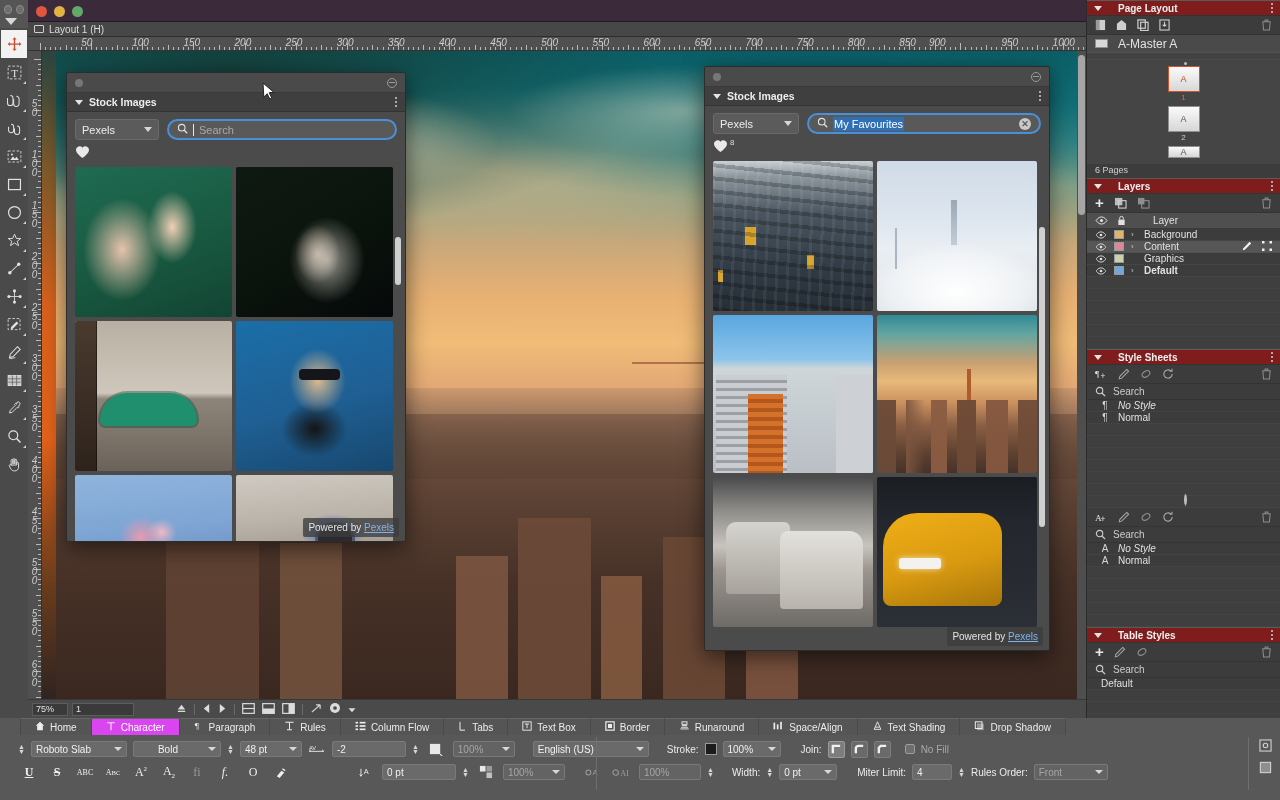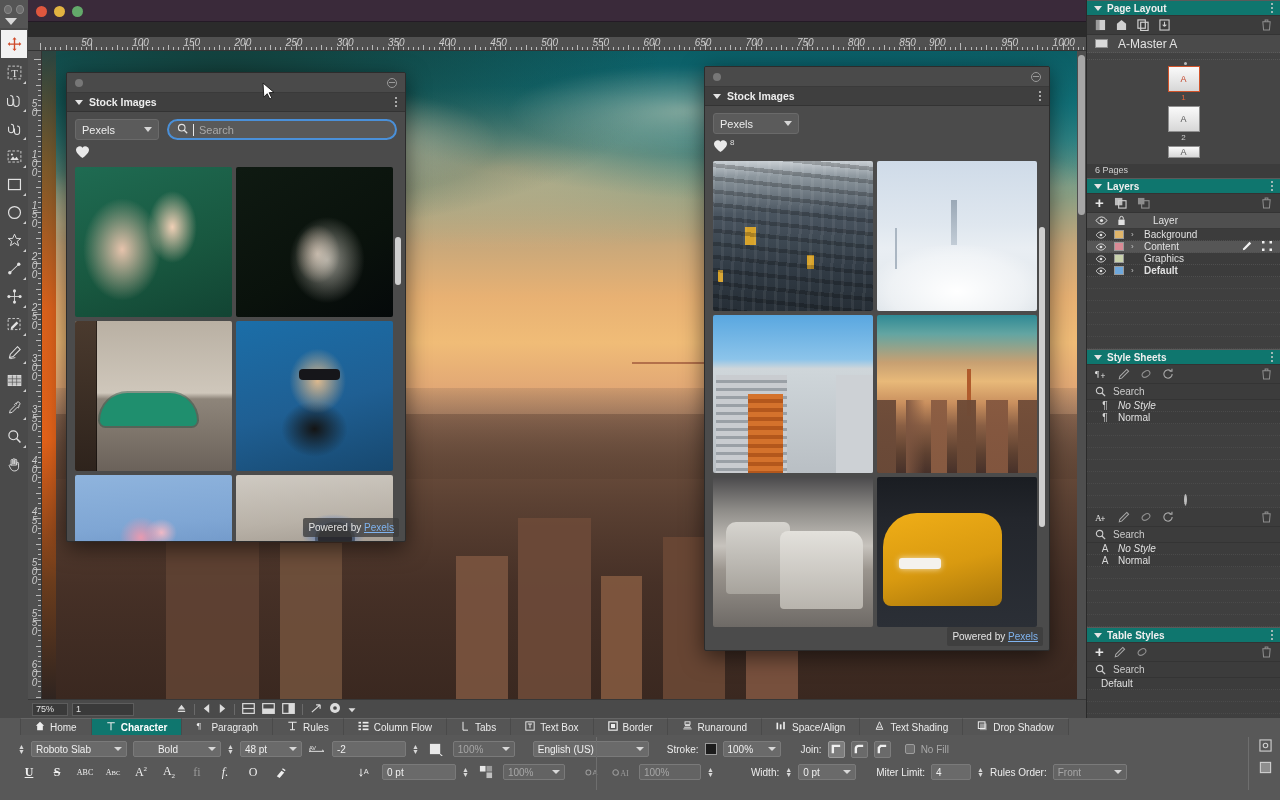--- a/index.html
+++ b/index.html
@@ -327,22 +327,22 @@
     background:#f4f2ee; border-radius:3px; z-index:3;
     box-shadow:0 0 6px rgba(255,255,255,.7);
   }
 
   
   .dock {
     position:absolute; right:0; top:0; width:194px; height:718px;
     background:#3c3c3c; border-left:1px solid #2a2a2a;
   }
   .sec-head {
-    height:16px; background:#0f766e; border-top:1px solid #5a5a5a;
-    border-bottom:1px solid #333; display:flex; align-items:center; gap:5px; padding:0 7px;
+    height:16px; background:#7f1d1d; border-top:1px solid #5a5a5a;
+    border-bottom:1px solid #333; display:flex; align-items:center; gap:16px; padding:0 7px;
   }
   .sec-head .tri { width:0;height:0;border-left:4px solid transparent;
     border-right:4px solid transparent;border-top:5px solid #e4e4e4; }
   .sec-head .t { font-size:10px; font-weight:bold; color:#efefef; }
   .iconrow {
     height:19px; display:flex; align-items:center; gap:10px; padding:0 8px;
     background:#3c3c3c; border-bottom:1px solid #343434;
   }
   .iconrow .sp { margin-left:auto; }
   .ic { color:#cfcfcf; display:flex; align-items:center; }
@@ -424,21 +424,21 @@
   }
   .tabstrip {
     height:17px; display:flex; align-items:stretch; padding-left:20px; gap:0;
     background:#585858;
   }
   .btab {
     display:flex; align-items:center; gap:5px; padding:0 14px;
     font-size:10px; color:#ececec; border-right:1px solid #4a4a4a;
     background:#555; border-top:1px solid #666;
   }
-  .btab.active { background:#0f766e; color:#fff;font-weight:bold; }
+  .btab.active { background:#d946ef; color:#fff; }
   .btab:first-child { border-left:1px solid #4a4a4a; }
 
   .ctrls { padding:5px 0 0 18px; position:relative; height:65px; }
   .crow { display:flex; align-items:center; gap:6px; margin-bottom:5px; }
   .stp { display:flex; flex-direction:column; gap:1px; color:#d8d8d8; font-size:7px; line-height:5px; }
   .fld {
     height:16px; background:#6a6a6a; border:1px solid #7a7a7a; border-radius:2px;
     display:flex; align-items:center; padding:0 4px; font-size:10px; color:#f0f0f0;
   }
   .fld.dim { color:#a6a6a6; background:#636363; }
@@ -470,20 +470,24 @@
     </div>
     <div class="caret"></div>
   </div>
 
   <div class="titlebar">
     <div class="traffic">
       <div class="tl r"></div>
       <div class="tl y"></div>
       <div class="tl g"></div>
     </div>
+  </div>
+  <div class="doctab">
+    <span class="doc-icon"></span>
+    <span class="ttl">Layout 1 (H)</span>
   </div>
 
   <div class="toolbar">
     <div class="tool active">
       <svg width="17" height="17" viewBox="0 0 20 20">
           <path d="M10 1.5l2.4 2.6h-1.6v4.6h4.6v-1.6l2.6 2.4-2.6 2.4v-1.6h-4.6v4.6h1.6l-2.4 2.6-2.4-2.6h1.6v-4.6h-4.6v1.6l-2.6-2.4 2.6-2.4v1.6h4.6v-4.6h-1.6z" fill="currentColor"></path>
         </svg>
     </div>
     <div class="tool">
       <svg width="17" height="17" viewBox="0 0 20 20">
@@ -1055,20 +1059,30 @@
           <i></i>
           <i></i>
           <i></i>
         </span>
     </div>
     <div class="psearchrow">
       <div class="selectbox" style="width:86px;">
         <span>Pexels</span>
         <span class="chev"></span>
       </div>
+      <div class="searchbox">
+        <span class="mag">
+          <svg width="11" height="11" viewBox="0 0 14 14">
+              <circle cx="6" cy="6" r="4.2" fill="none" stroke="currentColor" stroke-width="1.4"></circle>
+              <line x1="9.2" y1="9.2" x2="13" y2="13" stroke="currentColor" stroke-width="1.6"></line>
+            </svg>
+        </span>
+        <span class="txt sel">My Favourites</span>
+        <span class="clearbtn">✕</span>
+      </div>
     </div>
     <div class="favrow">
       <span class="heart">
         <svg width="15" height="14" viewBox="0 0 16 15">
             <path d="M8 14S1 9.5 1 5.2A3.9 3.9 0 018 2.9 3.9 3.9 0 0115 5.2C15 9.5 8 14 8 14z" fill="currentColor"></path>
           </svg>
       </span>
       <span class="favcount">8</span>
     </div>
     <div class="grid" id="grid1">
@@ -1703,21 +1717,21 @@
         <span class="fmt dim">
             <svg width="20" height="13" viewBox="0 0 22 14">
               <circle cx="4" cy="7" r="3" fill="none" stroke="#9a9a9a" stroke-width="1.2"></circle>
               <text x="9" y="11" font-size="9" fill="#9a9a9a" font-family="Liberation Serif, serif">AI</text>
             </svg>
           </span>
         <div class="fld dim" style="width:62px;">
           <span>100%</span>
         </div>
         <span class="stp">▲<br>▼</span>
-        <span class="lab" style="margin-left:31px">Width:</span>
+        <span class="lab" style="margin-left:12px">Width:</span>
         <span class="stp">▲<br>▼</span>
         <div class="fld" style="width:58px;">
           <span>0 pt</span>
           <span class="chev"></span>
         </div>
         <span class="lab" style="margin-left:14px">Miter Limit:</span>
         <div class="fld" style="width:40px;">
           <span>4</span>
         </div>
         <span class="stp">▲<br>▼</span>

